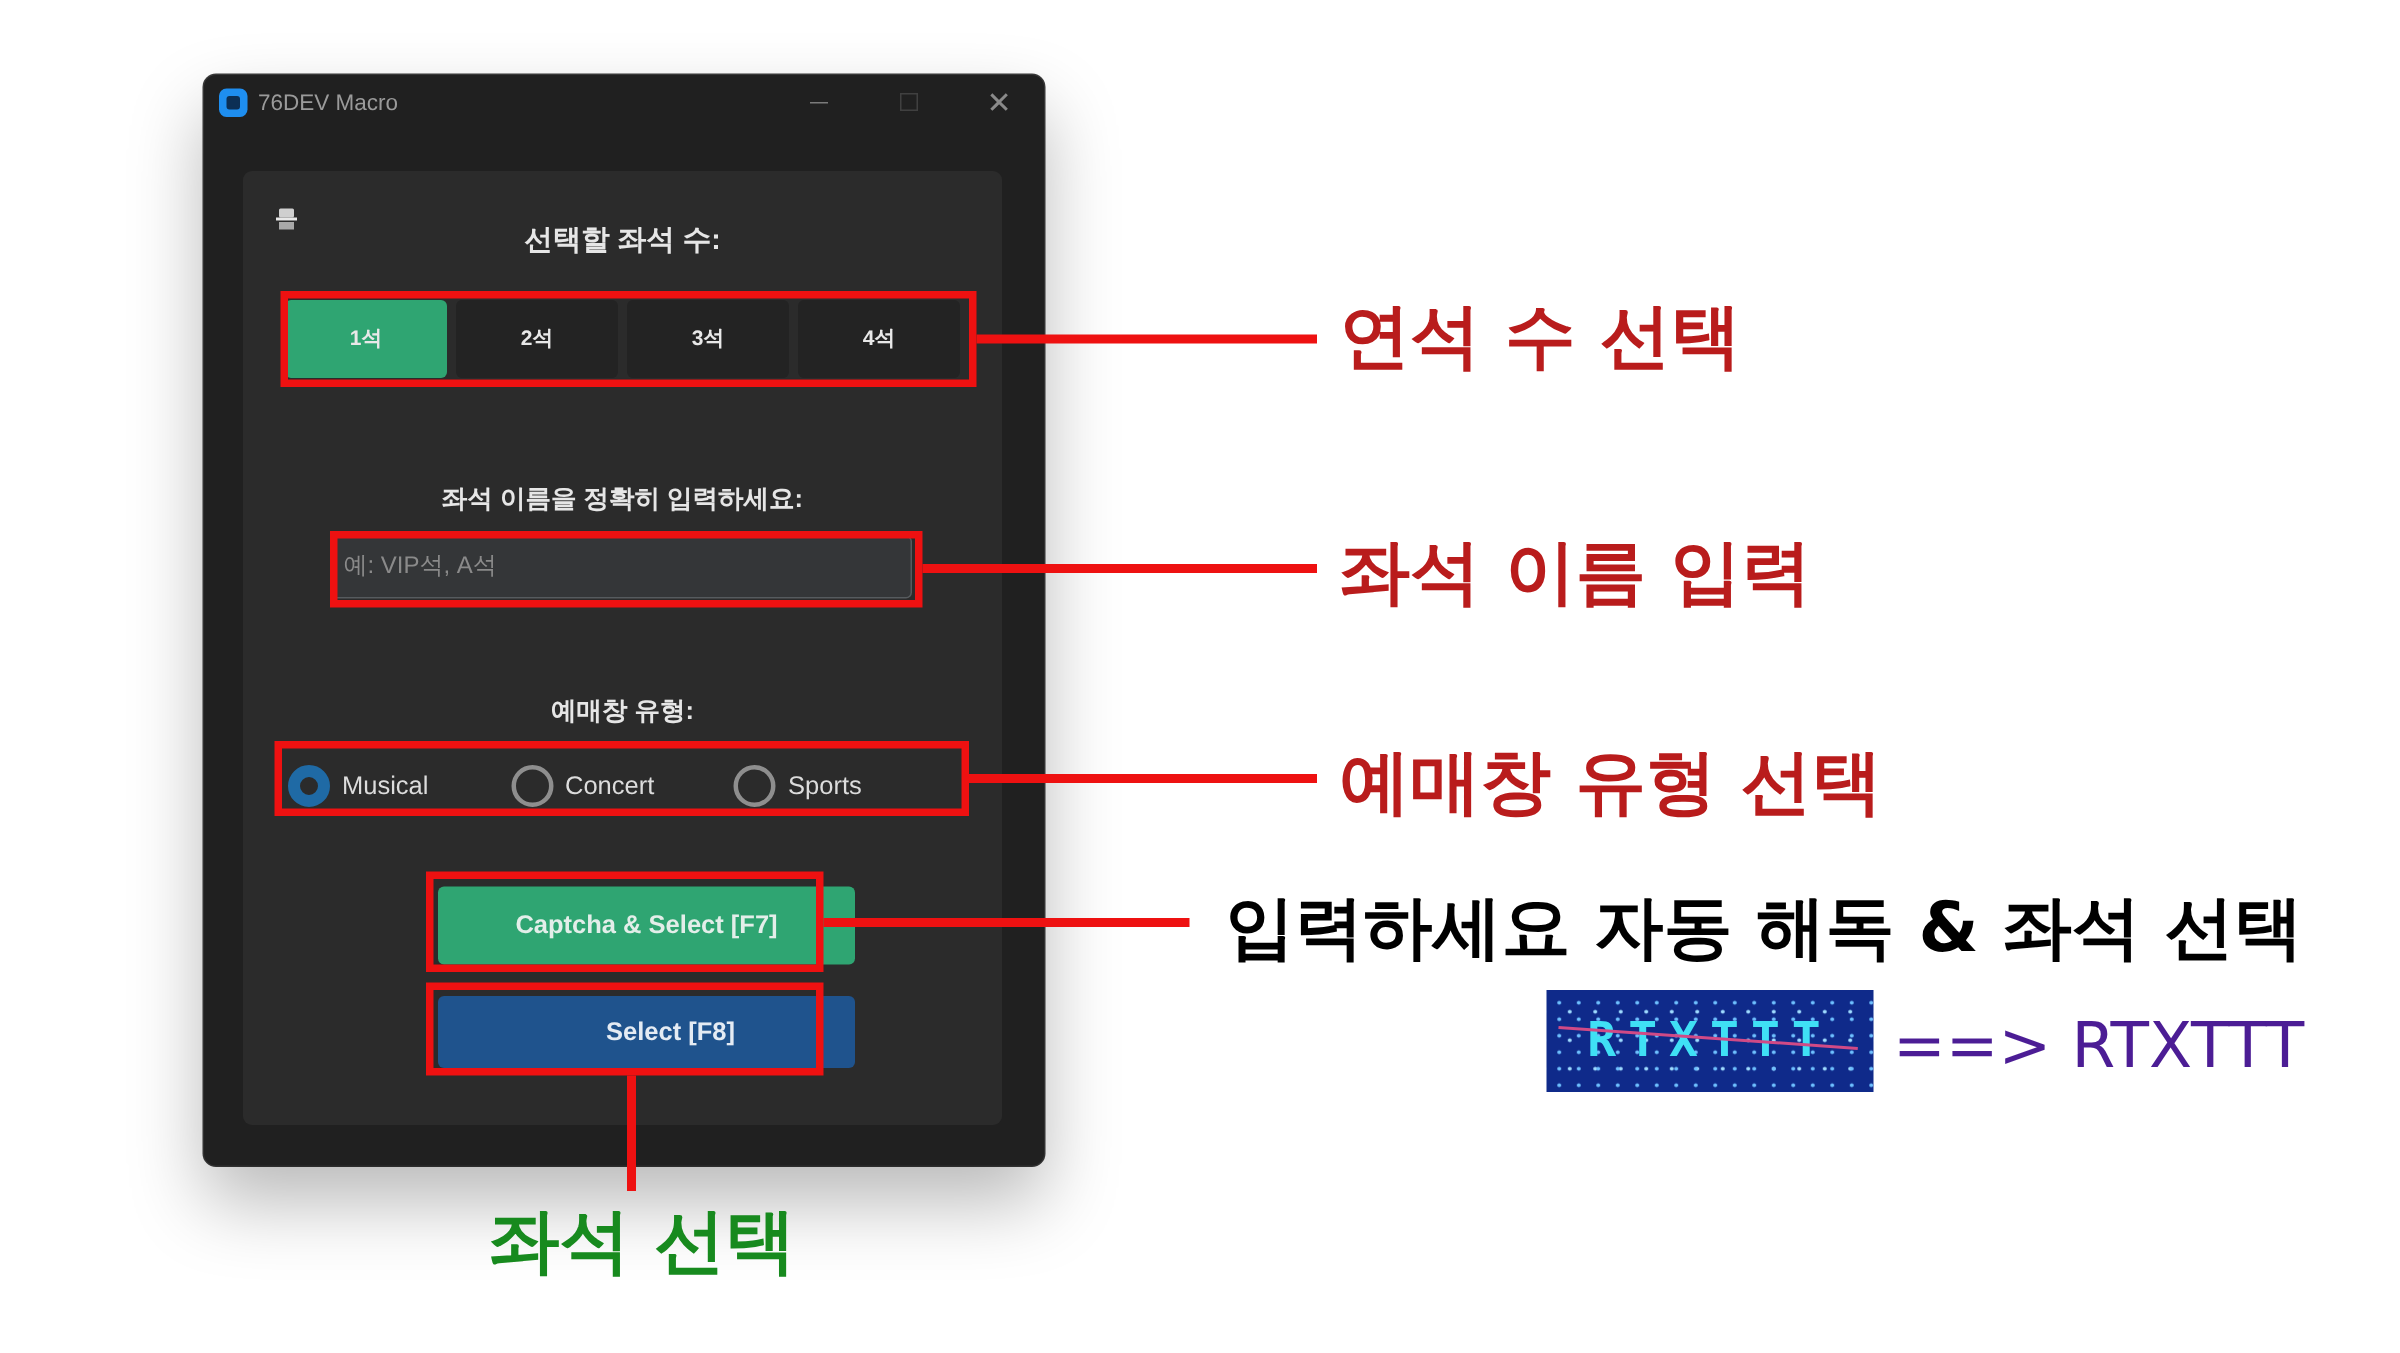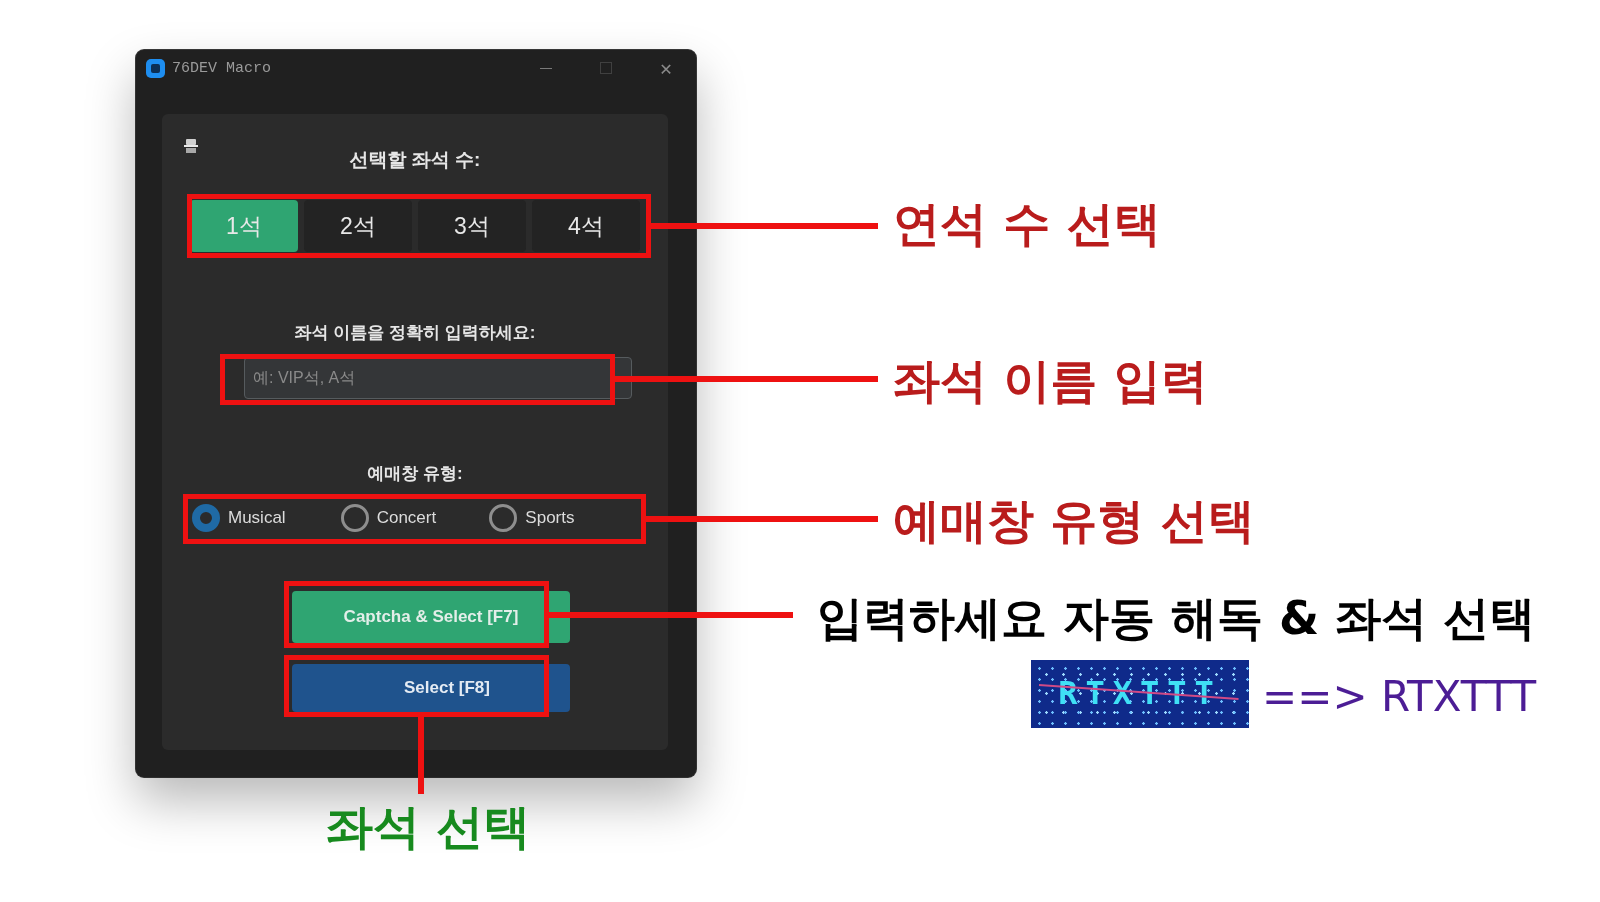--- a/index.html
+++ b/index.html
@@ -7,21 +7,21 @@
     body { position: relative; font-family: "Liberation Sans", "DejaVu Sans", sans-serif; }
 
     
     .window {
       position: absolute; left: 136px; top: 50px; width: 560px; height: 727px;
       background: #202020; border-radius: 8px;
       box-shadow: 0 24px 50px rgba(0,0,0,0.28), 0 0 0 1px #3a3a3a;
     }
     .titlebar {
       position: absolute; left: 0; top: 0; right: 0; height: 36px;
-      display: flex; align-items: center; color: #9a9a9a; font-size: 15px; font-family: Liberation Mono, monospace;
+      display: flex; align-items: center; color: #9a9a9a; font-size: 15px;
     }
     .app-icon {
       margin-left: 10px; width: 19px; height: 19px; border-radius: 5px;
       background: #1e8ef0; display: flex; align-items: center; justify-content: center;
     }
     .app-icon::after { content: ""; width: 9px; height: 9px; border-radius: 2px; background: #0c2f55; }
     .title-text { margin-left: 7px; }
     .win-controls { margin-left: auto; display: flex; height: 100%; }
     .win-btn { width: 60px; height: 100%; display: flex; align-items: center; justify-content: center; color: #6b6b6b; font-size: 16px; }
     .win-btn.min::before { content: ""; width: 12px; height: 1px; background: #7a7a7a; }
@@ -37,33 +37,33 @@
     .pin-icon .bar { position: absolute; left: 0; top: 6px; width: 14px; height: 2px; background: #e8e8e8; }
     .pin-icon .bot { position: absolute; left: 2px; top: 9px; width: 10px; height: 5px; background: #a8a8a8; }
 
     .section-label { position: absolute; left: 0; right: 0; text-align: center; color: #e6e6e6; font-weight: bold; }
     .lbl-seats { top: 33px; font-size: 19px; }
     .lbl-name { top: 207px; font-size: 17px; }
     .lbl-type { top: 348px; font-size: 17px; }
 
     .seg { position: absolute; left: 28px; top: 86px; width: 450px; height: 52px; display: flex; gap: 6px; }
     .seg-btn {
-      flex: 1; background: #232323; color: #e8e8e8; border-radius: 4px; font-weight: normal; font-size: 23px;
+      flex: 1; background: #232323; color: #e8e8e8; border-radius: 4px; font-weight: bold; font-size: 14px;
       display: flex; align-items: center; justify-content: center; cursor: pointer;
     }
     .seg-btn.active { background: #2fa572; }
 
     .name-input {
       position: absolute; left: 58px; top: 243px; width: 388px; height: 42px;
       background: #343638; border: 1px solid #565b5e; border-radius: 4px; color: #8a8a8a;
-      font-size: 16px; padding: 0 8px; font-family: "Liberation Sans", "DejaVu Sans", sans-serif; margin-left: 24px;
+      font-size: 16px; padding: 0 8px; font-family: "Liberation Sans", "DejaVu Sans", sans-serif;
     }
     .name-input::placeholder { color: #8a8a8a; }
 
-    .radio-row { position: absolute; left: 30px; top: 384px; width: 446px; height: 40px; display: flex; align-items: center; }
+    .radio-row { position: absolute; left: 30px; top: 384px; width: 446px; height: 40px; display: flex; align-items: flex-end; }
     .radio { display: flex; align-items: center; width: 156px; cursor: pointer; }
     .radio-circle { width: 28px; height: 28px; border-radius: 50%; border: 3px solid #8e8e8e; }
     .radio-circle.checked { border: 8px solid #1f6aa5; background: #2b2b2b; }
     .radio-label { margin-left: 8px; color: #dcdcdc; font-size: 17px; }
 
     .action-btn {
       position: absolute; left: 130px; width: 278px; color: #e3eee9; font-weight: bold; font-size: 17px;
       display: flex; align-items: center; justify-content: center; border-radius: 4px; cursor: pointer;
     }
     .btn-captcha { top: 477px; height: 52px; background: #2fa572; }

